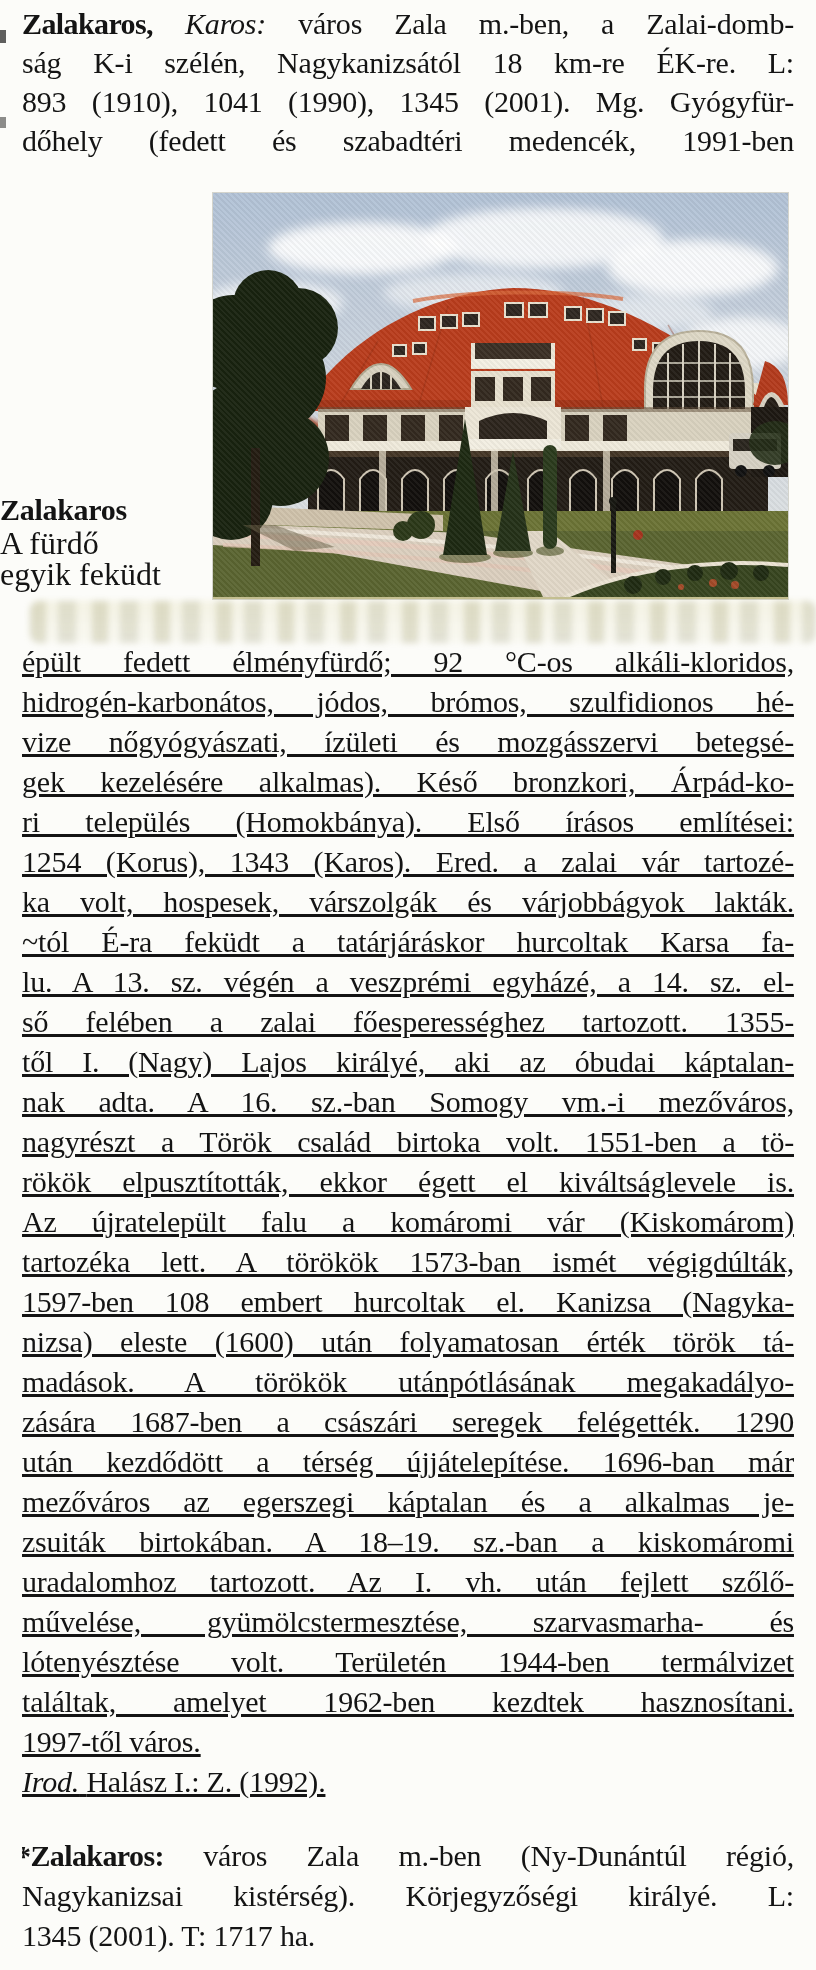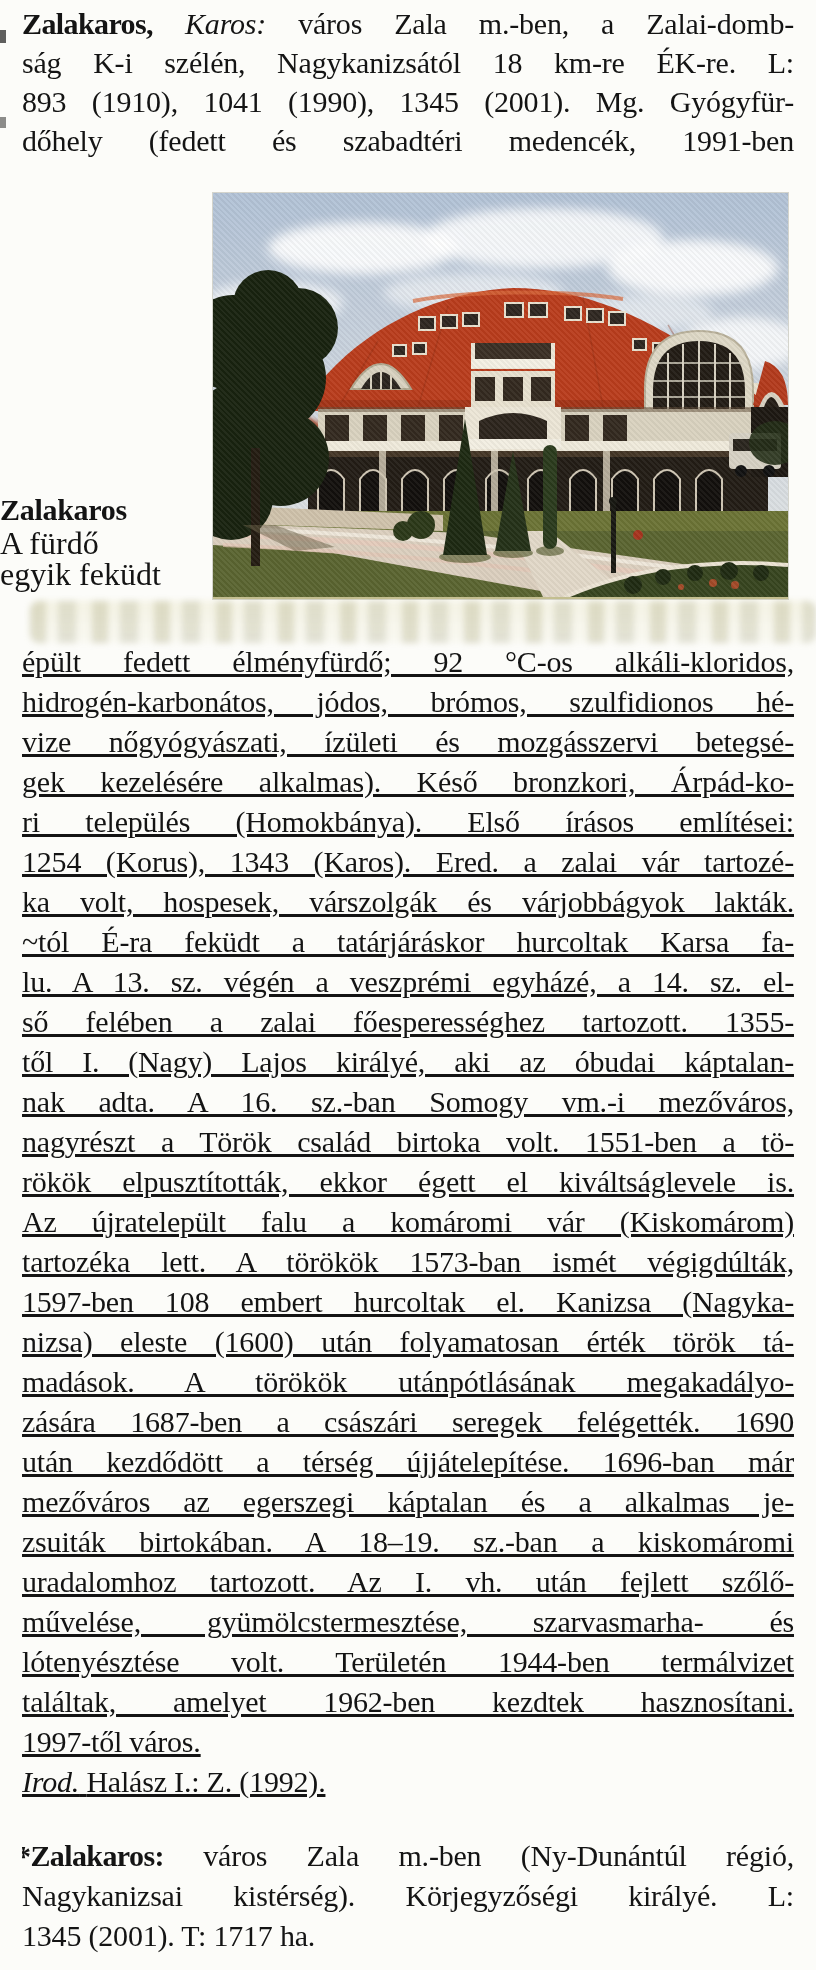--- a/index.html
+++ b/index.html
@@ -283,21 +283,21 @@
         <div class="line">ső felében a zalai főesperességhez tartozott. 1355-</div>
         <div class="line">től I. (Nagy) Lajos királyé, aki az óbudai káptalan-</div>
         <div class="line">nak adta. A 16. sz.-ban Somogy vm.-i mezőváros,</div>
         <div class="line">nagyrészt a Török család birtoka volt. 1551-ben a tö-</div>
         <div class="line">rökök elpusztították, ekkor égett el kiváltságlevele is.</div>
         <div class="line">Az újratelepült falu a komáromi vár (Kiskomárom)</div>
         <div class="line">tartozéka lett. A törökök 1573-ban ismét végigdúlták,</div>
         <div class="line">1597-ben 108 embert hurcoltak el. Kanizsa (Nagyka-</div>
         <div class="line">nizsa) eleste (1600) után folyamatosan érték török tá-</div>
         <div class="line">madások. A törökök utánpótlásának megakadályo-</div>
-        <div class="line">zására 1687-ben a császári seregek felégették. 1690</div>
+        <div class="line">zására 1687-ben a császári seregek felégették. 1290</div>
         <div class="line">után kezdődött a térség újjátelepítése. 1696-ban már</div>
         <div class="line">mezőváros az egerszegi káptalan és a alkalmas je-</div>
         <div class="line">zsuiták birtokában. A 18–19. sz.-ban a kiskomáromi</div>
         <div class="line">uradalomhoz tartozott. Az I. vh. után fejlett szőlő-</div>
         <div class="line">művelése, gyümölcstermesztése, szarvasmarha- és</div>
         <div class="line">lótenyésztése volt. Területén 1944-ben termálvizet</div>
         <div class="line">találtak, amelyet 1962-ben kezdtek hasznosítani.</div>
       </div>
     <div class="line last">1997-től város.</div>
     <div class="line last">

